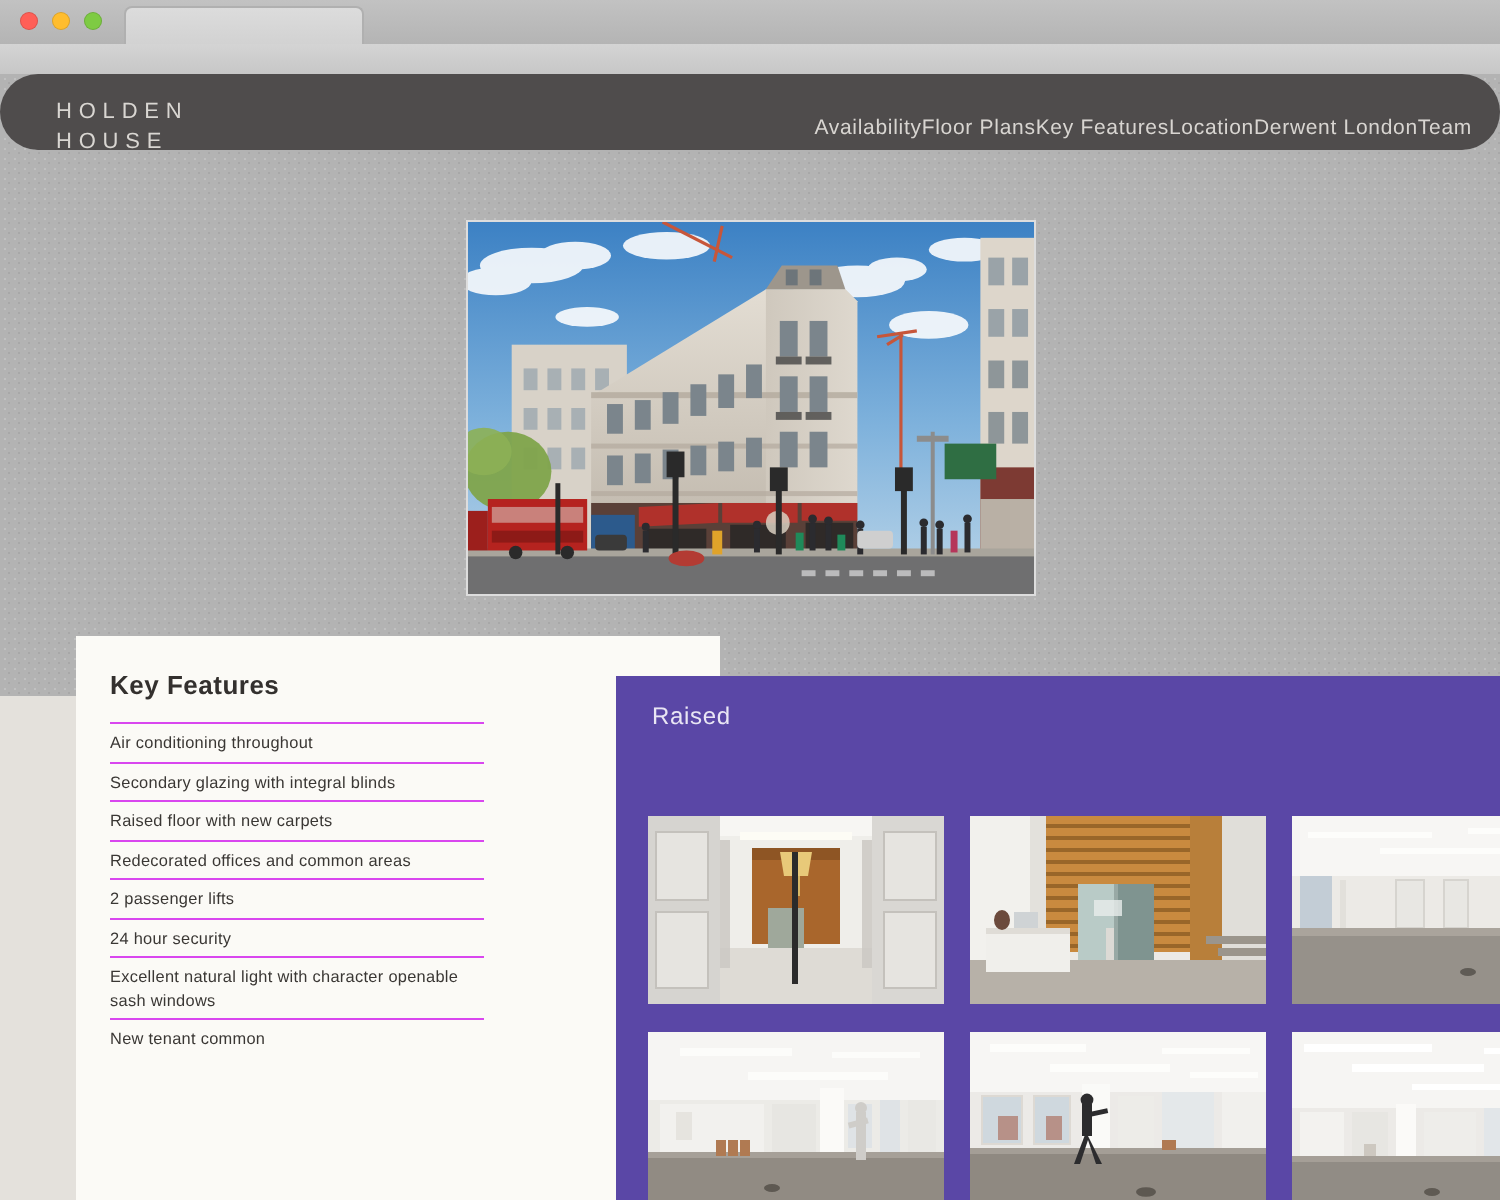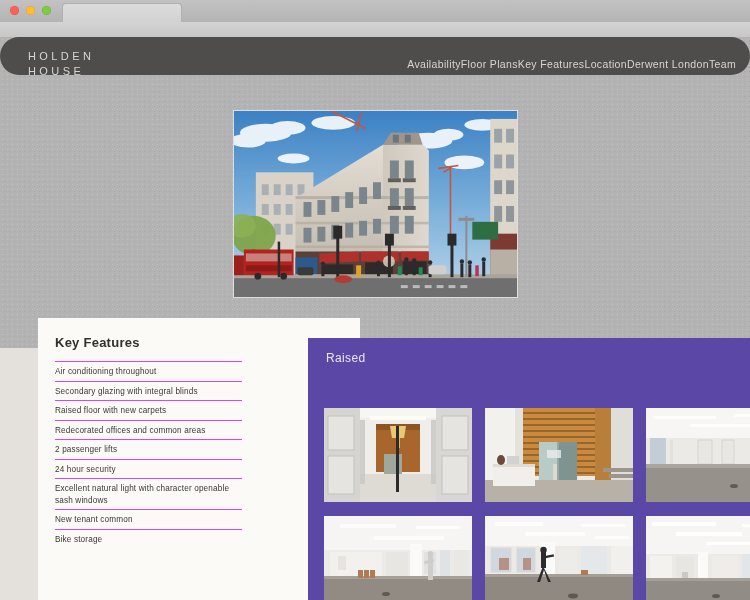--- a/index.html
+++ b/index.html
@@ -405,21 +405,20 @@
       <h2 class="features-title">Key Features</h2>
       <ul class="features-list">
         <li class="feature-item">Air conditioning throughout</li>
         <li class="feature-item">Secondary glazing with integral blinds</li>
         <li class="feature-item">Raised floor with new carpets</li>
         <li class="feature-item">Redecorated offices and common areas</li>
         <li class="feature-item">2 passenger lifts</li>
         <li class="feature-item">24 hour security</li>
         <li class="feature-item">Excellent natural light with character openable sash windows</li>
         <li class="feature-item">New tenant common</li>
-        <li class="feature-item">Bike storage</li>
       </ul>
     </section>
 
     <section class="gallery-panel">
       <h2 class="gallery-title">Raised</h2>
       <div class="gallery-grid">
 
         <div class="thumb">
           <svg viewBox="0 0 148 94" preserveAspectRatio="none" aria-hidden="true">
             <rect width="148" height="94" fill="#efeeea"></rect>

